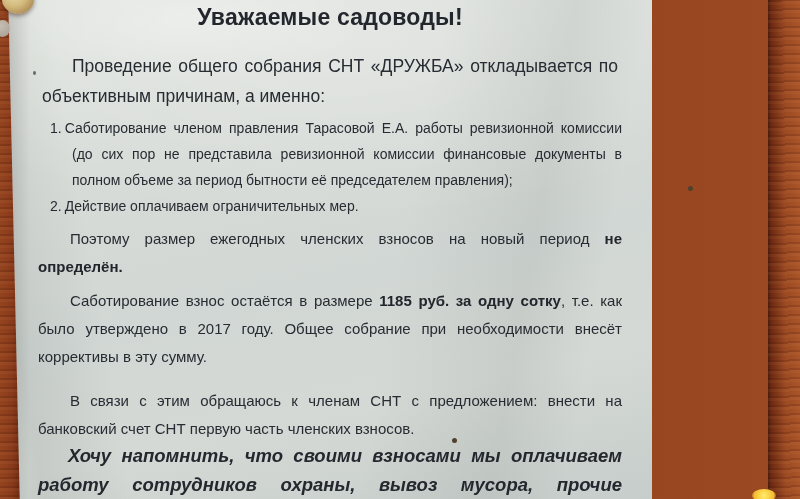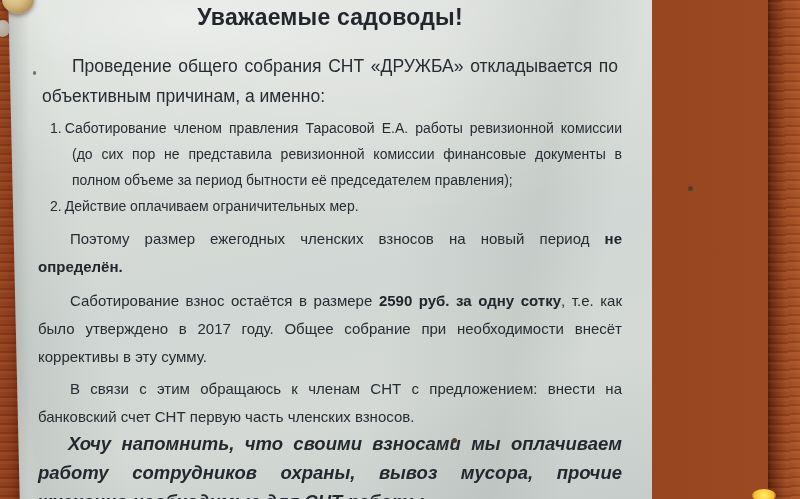--- a/index.html
+++ b/index.html
@@ -49,21 +49,21 @@
   h1.title{
     margin:0 0 20px;text-align:center;
     font-size:23px;font-weight:700;letter-spacing:.2px;color:#23272d;
   }
   .intro{margin:4px;font-size:17.5px;line-height:30px;text-align:justify;text-indent:30px;}
   ol.reasons{margin:0 0 0 12px;padding:0;list-style:none;font-size:14px;line-height:26px;}
   ol.reasons li{text-align:justify;padding-left:22px;text-indent:-22px;}
   ol.reasons .num{margin-right:3px;}
   .para{margin:6px 0 0;font-size:15px;line-height:28px;text-align:justify;text-indent:32px;}
   .para strong{font-weight:700;color:#22262c;}
-  .para.appeal{margin-top:4px;}
+  .para.appeal{margin-top:16px;}
   .reminder{
     margin:-2px 0 0;font-size:18.5px;line-height:29px;text-align:justify;text-indent:30px;
     font-weight:700;font-style:italic;color:#24282e;
   }
   
   .pushpin{
     position:absolute;left:2px;top:-16px;width:32px;height:30px;border-radius:50%;z-index:3;
     background:radial-gradient(circle at 38% 32%,#ecdcae 0%,#d3b97c 45%,#b2915a 75%,#8a6c3c 100%);
     box-shadow:0 2px 4px rgba(40,15,5,.45);
   }
@@ -98,21 +98,21 @@
       <li>
         <span class="num">1.</span><span>Саботирование членом правления Тарасовой Е.А. работы ревизионной комиссии (до сих пор не представила ревизионной комиссии финансовые документы в полном объеме за период бытности её председателем правления);</span>
       </li>
       <li>
         <span class="num">2.</span><span>Действие оплачиваем ограничительных мер.</span>
       </li>
     </ol>
 
     <p class="para"><span>Поэтому размер ежегодных членских взносов на новый период </span><strong>не определён.</strong></p>
 
-    <p class="para"><span>Саботирование взнос остаётся в размере  </span><strong>2590 руб. за  одну сотку</strong><span>, т.е. как было утверждено в 2017 году. Общее собрание при необходимости внесёт коррективы в эту сумму.</span></p>
+    <p class="para"><span>Саботирование взнос остаётся в размере  </span><strong>1185 руб. за  одну сотку</strong><span>, т.е. как было утверждено в 2017 году. Общее собрание при необходимости внесёт коррективы в эту сумму.</span></p>
 
     <p class="para appeal">В связи с этим обращаюсь к членам СНТ с предложением:  внести на банковский счет СНТ первую часть членских взносов.</p>
 
     <p class="reminder">Хочу напомнить, что своими взносами мы оплачиваем работу сотрудников охраны, вывоз мусора, прочие жизненно необходимые  для СНТ работы.</p>
 
   </div>
 </div>
 
 <div class="pushpin"></div>
 <div class="putty"></div>

